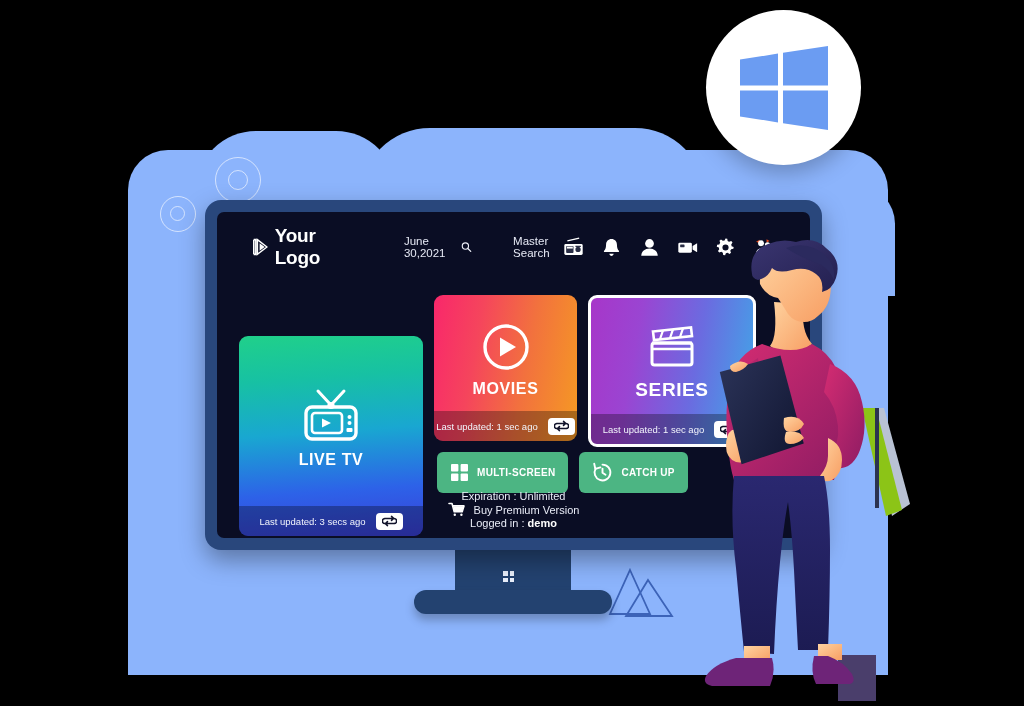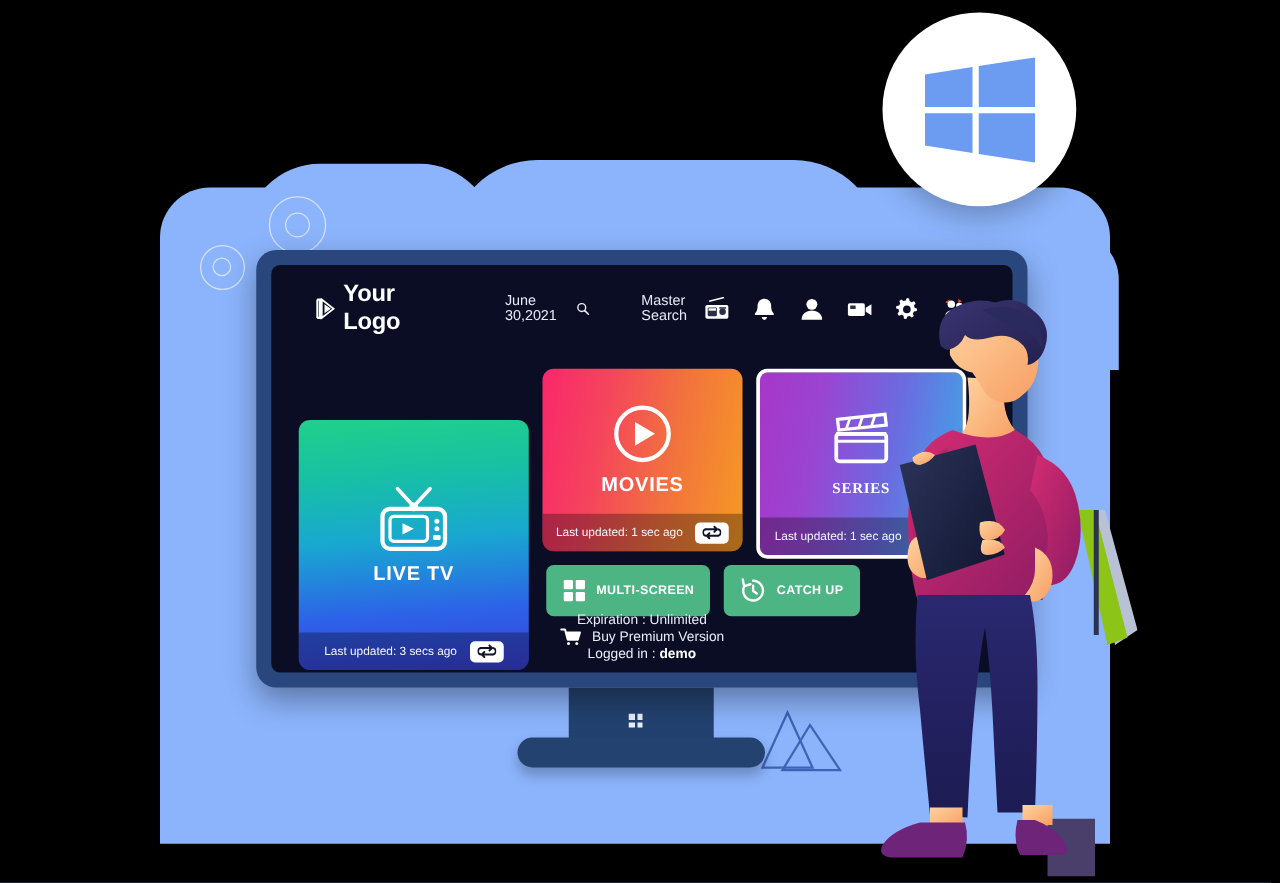--- a/index.html
+++ b/index.html
@@ -53,30 +53,30 @@
   .h-search-lbl { color:#E6E9F5; font-size:11.5px;margin-left:30px; }
 
   .h-icons { display:flex; align-items:center; gap:17px; margin-left:auto; }
   .h-icons .ic { width:21px; height:21px; display:block; }
 
   
   .cards { position:absolute; left:22px; top:83px; display:flex; gap:11px; align-items:flex-start; }
   .card { border-radius:9px; position:relative; overflow:hidden; color:#fff; }
   .card-live { width:184px; height:200px;
       background:linear-gradient(176deg,#20D08A 0%,#17C1A3 22%,#19A7D1 48%,#2D62E8 76%,#3A3FD8 100%);margin-top:41px; }
-  .card-mov  { width:160px; height:146px;
+  .card-mov  { width:143px; height:146px;
       background:linear-gradient(100deg,#F9276B 0%,#F5455C 30%,#F2713E 62%,#F59A23 100%); }
   .card-ser  { width:168px; height:152px;
       background:linear-gradient(100deg,#A736C9 0%,#9A45D2 28%,#6B6BE0 62%,#3FA9E8 100%);
       border:3px solid #fff; }
   .card-body { position:absolute; left:0; right:0; top:0; bottom:0;
                display:flex; flex-direction:column; align-items:center; justify-content:center;
                gap:8px; padding-bottom:16px; }
   .card-title { font-size:16px; font-weight:700; letter-spacing:.6px; }
-  .card-title.sm { font-size:12px;font-family:Liberation Serif, serif; }
+  .card-title.sm { font-size:19px; }
   .card-foot { position:absolute; left:0; right:0; bottom:0; height:30px;
                background:rgba(0,0,0,.30); display:flex; align-items:center;
                justify-content:center; gap:10px; }
   .card-foot span { font-size:9.5px; color:#F2F4FC; }
   .refresh-btn { width:27px; height:17px; background:#fff; border-radius:4px;
                  display:flex; align-items:center; justify-content:center; }
 
   
   .gbtns { position:absolute; left:220px; top:240px; display:flex; gap:11px; }
   .gbtn { background:#4CB583; border-radius:6px; height:41px; display:flex;

